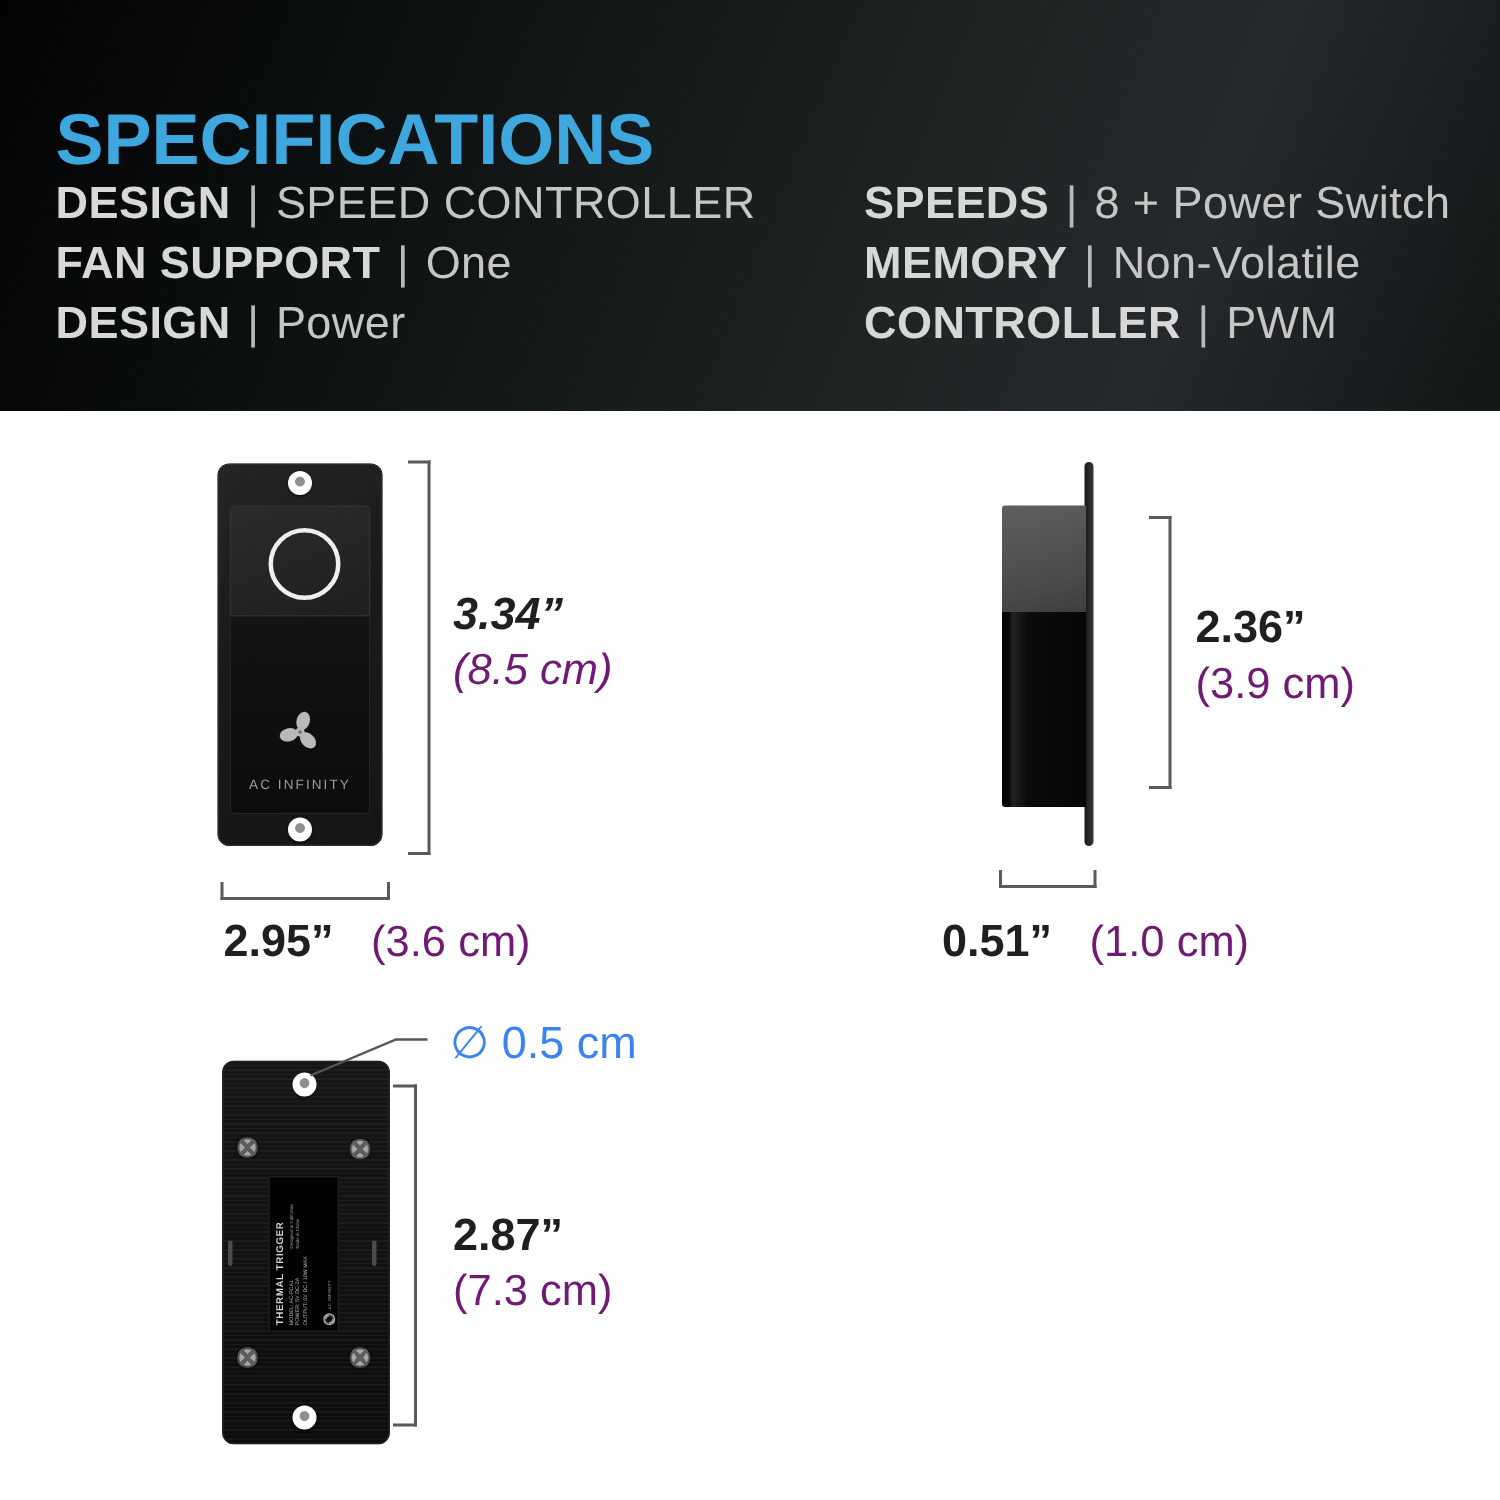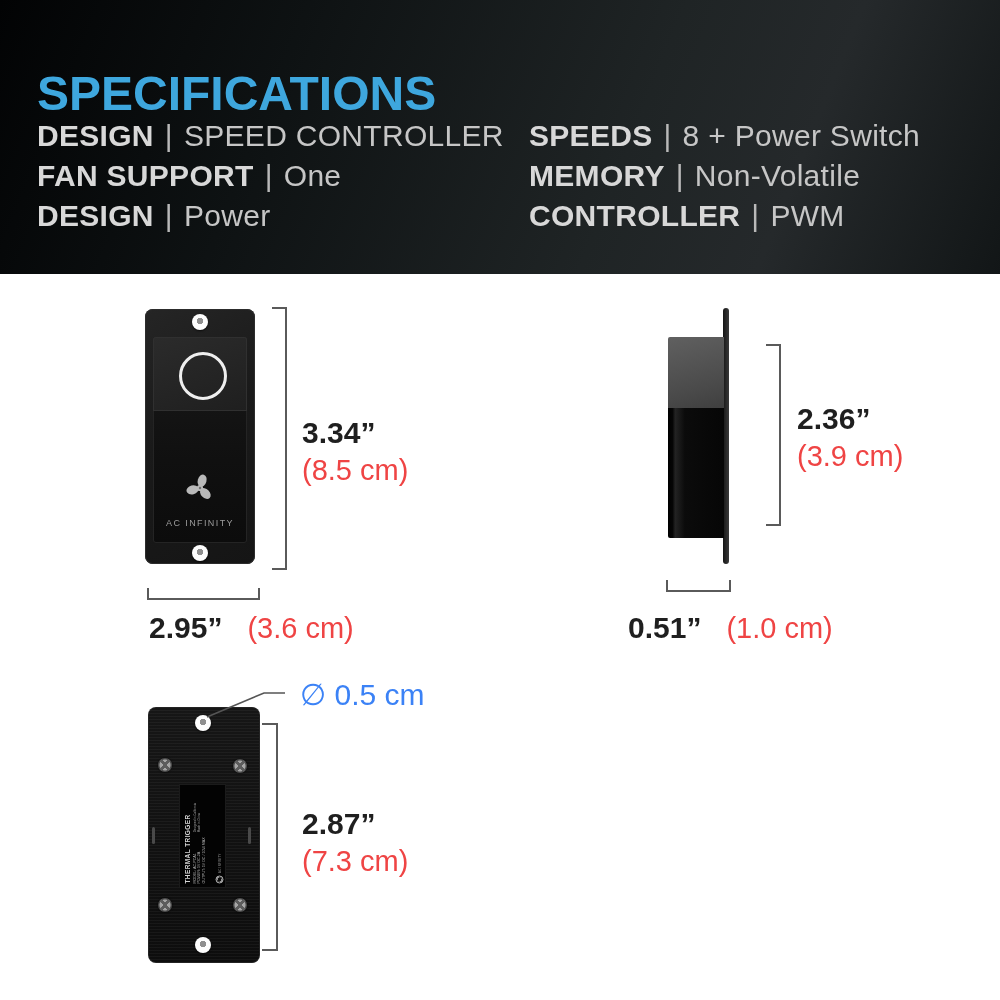--- a/index.html
+++ b/index.html
@@ -14,30 +14,30 @@
     left:0;top:0;width:1000px;height:274px;
     background:linear-gradient(112deg,#020304 0%,#0e1213 28%,#1f2425 62%,#25292b 78%,#121617 100%);
   }
   .page-title{
     left:37px;top:34px;
     font-size:48px;font-weight:600;letter-spacing:0px;
     color:#3ea7de;line-height:56px;white-space:nowrap;
   }
   .spec-col{top:116px;font-size:30px;line-height:40px;white-space:nowrap;letter-spacing:.3px;}
   .spec-col.left{left:37px;}
-  .spec-col.right{left:529px;}
+  .spec-col.right{left:576px;}
   .spec-row{height:40px;}
   .spec-label{font-weight:700;color:#d8d8d8;}
   .spec-sep{font-weight:400;color:#b9b9b9;margin:0 11px;}
   .spec-value{font-weight:400;color:#c6c6c6;}
 
   
   .dim-block{color:#222;white-space:nowrap;}
   .dim-in{font-size:30px;font-weight:700;color:#1f1f1f;line-height:32px;}
-  .dim-cm{font-size:29px;font-weight:400;color:#ef4444;line-height:32px;}
+  .dim-cm{font-size:29px;font-weight:400;color:#701a75;line-height:32px;}
   .dim-row{display:flex;gap:25px;align-items:flex-start;}
   .dim-stack .dim-cm{margin-top:5px;display:block;}
   .bracket-v{
     border-top:2px solid #5a5a5a;border-bottom:2px solid #5a5a5a;border-right:2px solid #5a5a5a;
   }
   .bracket-h{
     border-bottom:2px solid #5a5a5a;border-left:2px solid #5a5a5a;border-right:2px solid #5a5a5a;
   }
 
   
@@ -171,21 +171,21 @@
         <ellipse cx="16" cy="8.3" rx="4.4" ry="6.2" transform="rotate(256 16 16)"></ellipse>
         <circle cx="16" cy="16" r="3.1"></circle>
       </g>
       <circle cx="16" cy="16" r="1.2" fill="#6f6f6f"></circle>
     </svg>
   </div>
   <div class="abs front-brand">AC INFINITY</div>
   <div class="abs screw-hole" style="left:192px;top:545px;"></div>
 
   <div class="abs bracket-v" style="left:272px;top:307px;width:13px;height:259px;"></div>
-  <div class="abs dim-block dim-stack" style="left:302px;top:417px;">
+  <div class="abs dim-block dim-stack" style="left:302px;top:394px;font-style:italic;">
     <span class="dim-in">3.34”</span>
     <span class="dim-cm">(8.5 cm)</span>
   </div>
 
   <div class="abs bracket-h" style="left:147px;top:588px;width:109px;height:10px;"></div>
   <div class="abs dim-block dim-row" style="left:149px;top:612px;">
     <span class="dim-in">2.95”</span>
     <span class="dim-cm">(3.6 cm)</span>
   </div>
 

